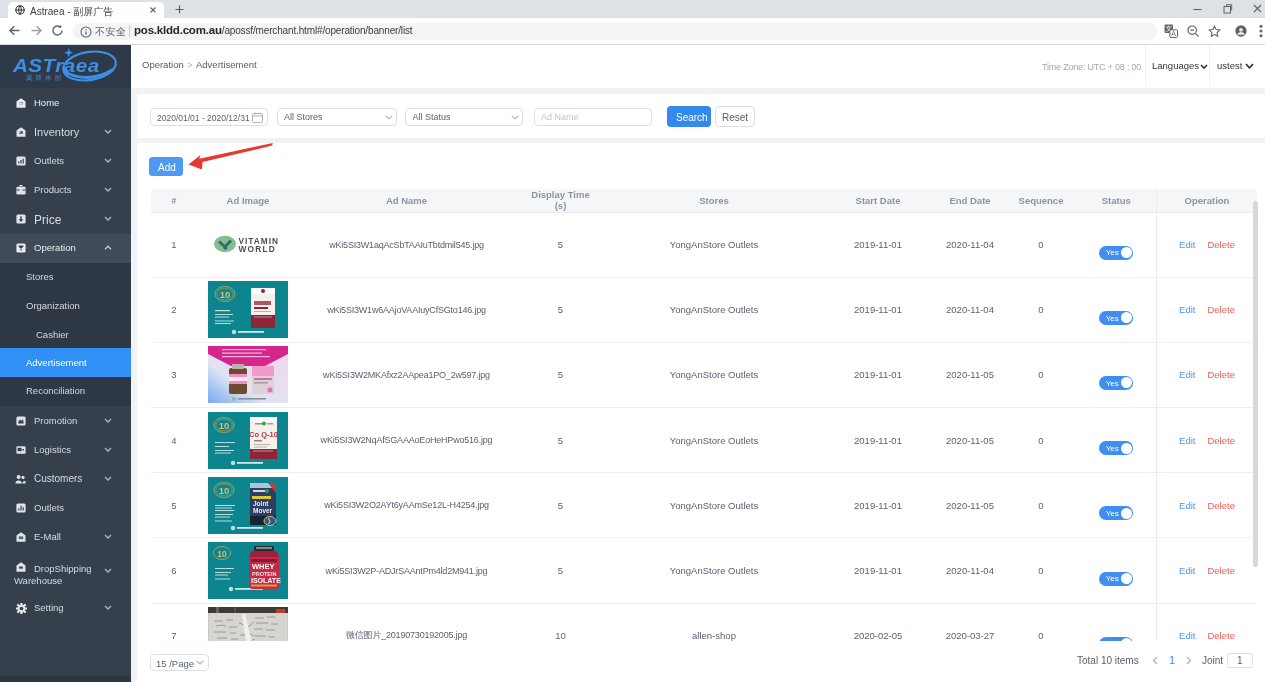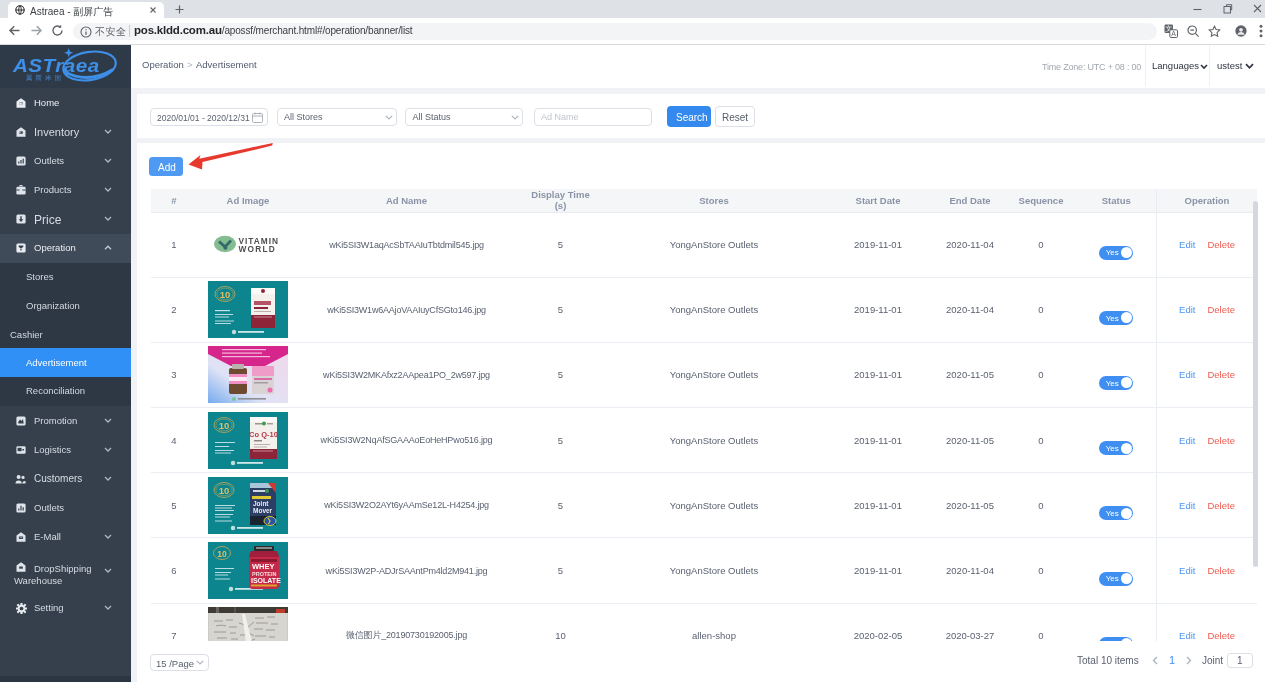--- a/index.html
+++ b/index.html
@@ -178,21 +178,21 @@
     <svg class="abs" style="left:16px;top:243px" width="10" height="10" viewBox="0 0 10 10">
         <rect x="0.4" y="0.4" width="9.2" height="9.2" rx="1.5" fill="#e9edf1"></rect>
         <path d="M2.6 2.4h4.8v1.4l-2.4 2-2.4-2zM4.4 6h1.2v1.6H4.4z" fill="#36404d"></path>
       </svg>
     <span class="abs" style="left:34px;top:242px;font-size:9.5px;color:#eceff3">Operation</span>
     <svg class="abs" style="left:104px;top:245px" width="8" height="6" viewBox="0 0 8 6">
         <path d="M1 4.2L4 1.2l3 3" fill="none" stroke="#c3cad2" stroke-width="1.3"></path>
       </svg>
     <span class="abs" style="left:26px;top:271px;font-size:9.5px;color:#d3d9e0">Stores</span>
     <span class="abs" style="left:26px;top:299.7px;font-size:9.5px;color:#d3d9e0">Organization</span>
-    <span class="abs" style="left:10px;top:328.9px;font-size:9.5px;color:#d3d9e0">Cashier</span>
+    <span class="abs" style="left:36px;top:328.9px;font-size:9.5px;color:#d3d9e0">Cashier</span>
     <span class="abs" style="left:26px;top:356.6px;font-size:9.5px;color:#ffffff">Advertisement</span>
     <span class="abs" style="left:26px;top:384.8px;font-size:9.5px;color:#d3d9e0">Reconciliation</span>
     <svg class="abs" style="left:16px;top:415.8px" width="10" height="10" viewBox="0 0 10 10">
         <rect x="0.4" y="0.4" width="9.2" height="9.2" rx="1.5" fill="#dfe4ea"></rect>
         <path d="M2.3 5.8l1.8-2.4 1.4 1.6 1.5-1.9 0.7 4.4H2.3z" fill="#36404d"></path>
       </svg>
     <span class="abs" style="left:34px;top:414.8px;font-size:9.5px;color:#d6dce3">Promotion</span>
     <svg class="abs" style="left:104px;top:417.8px" width="8" height="6" viewBox="0 0 8 6">
         <path d="M1 1l3 3 3-3" fill="none" stroke="#aeb6c0" stroke-width="1.3"></path>
       </svg>

